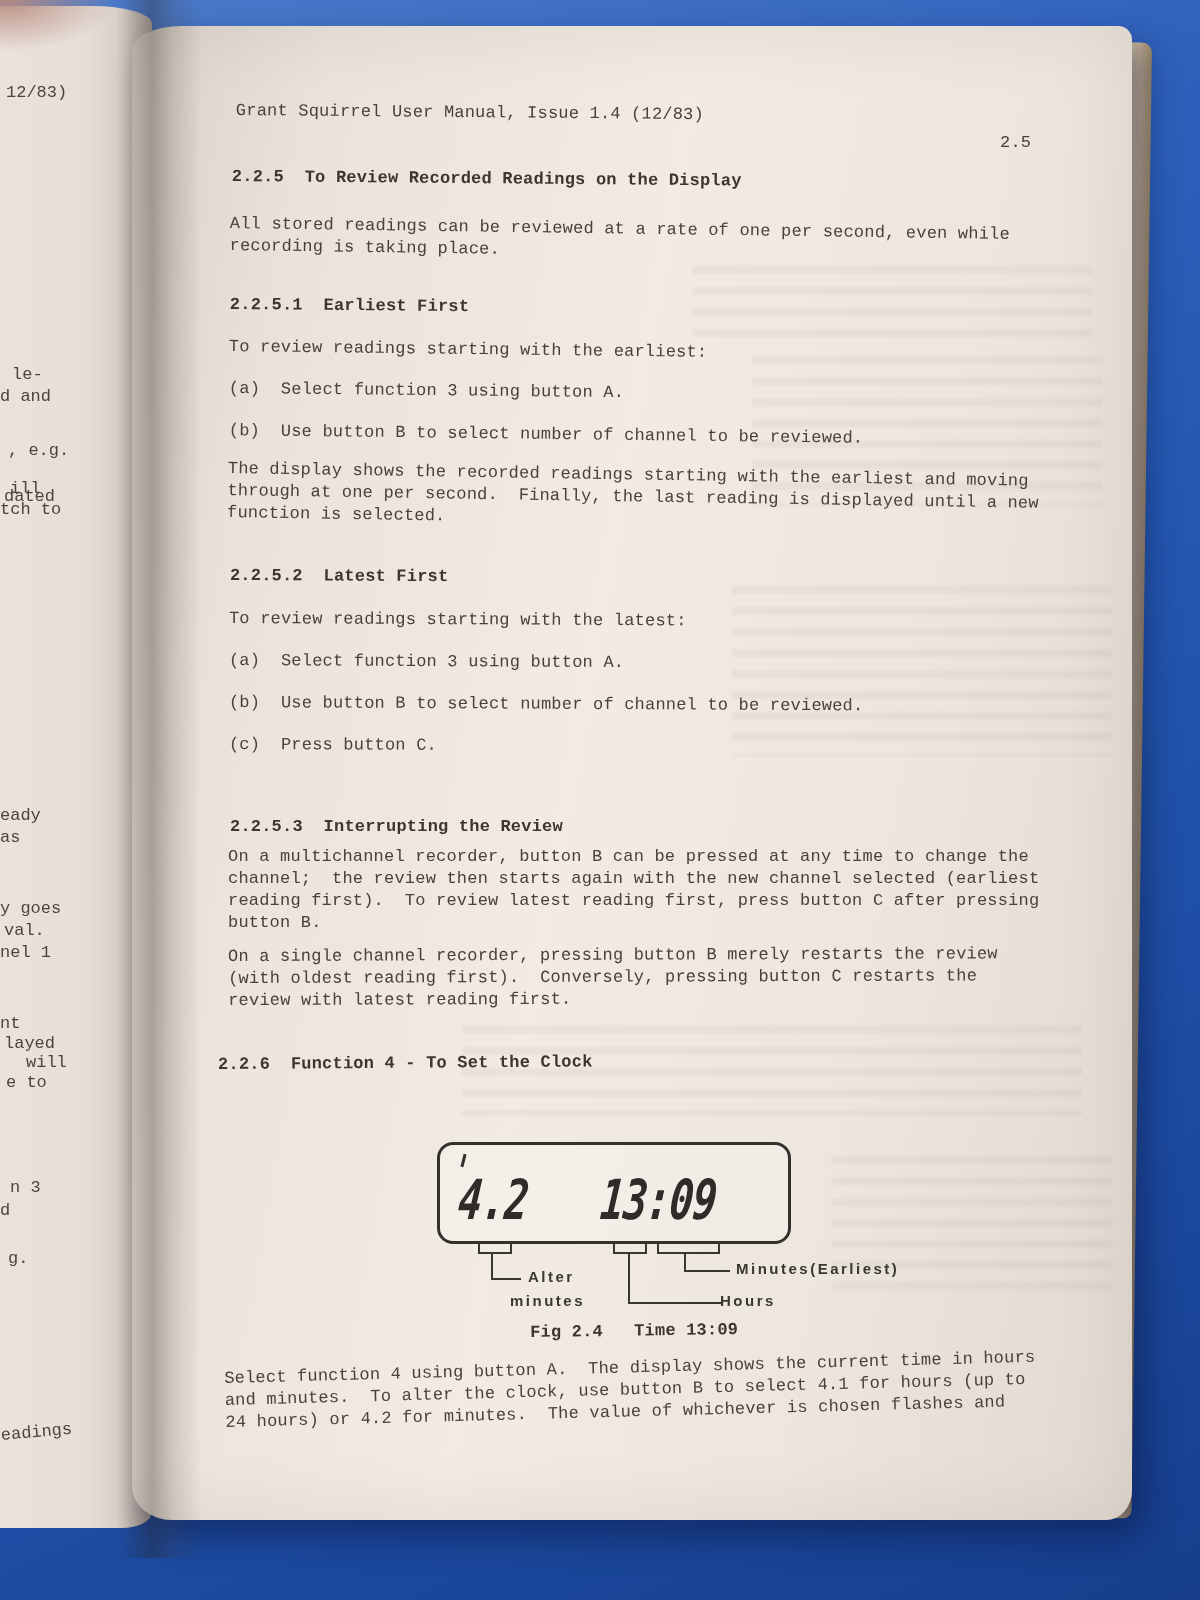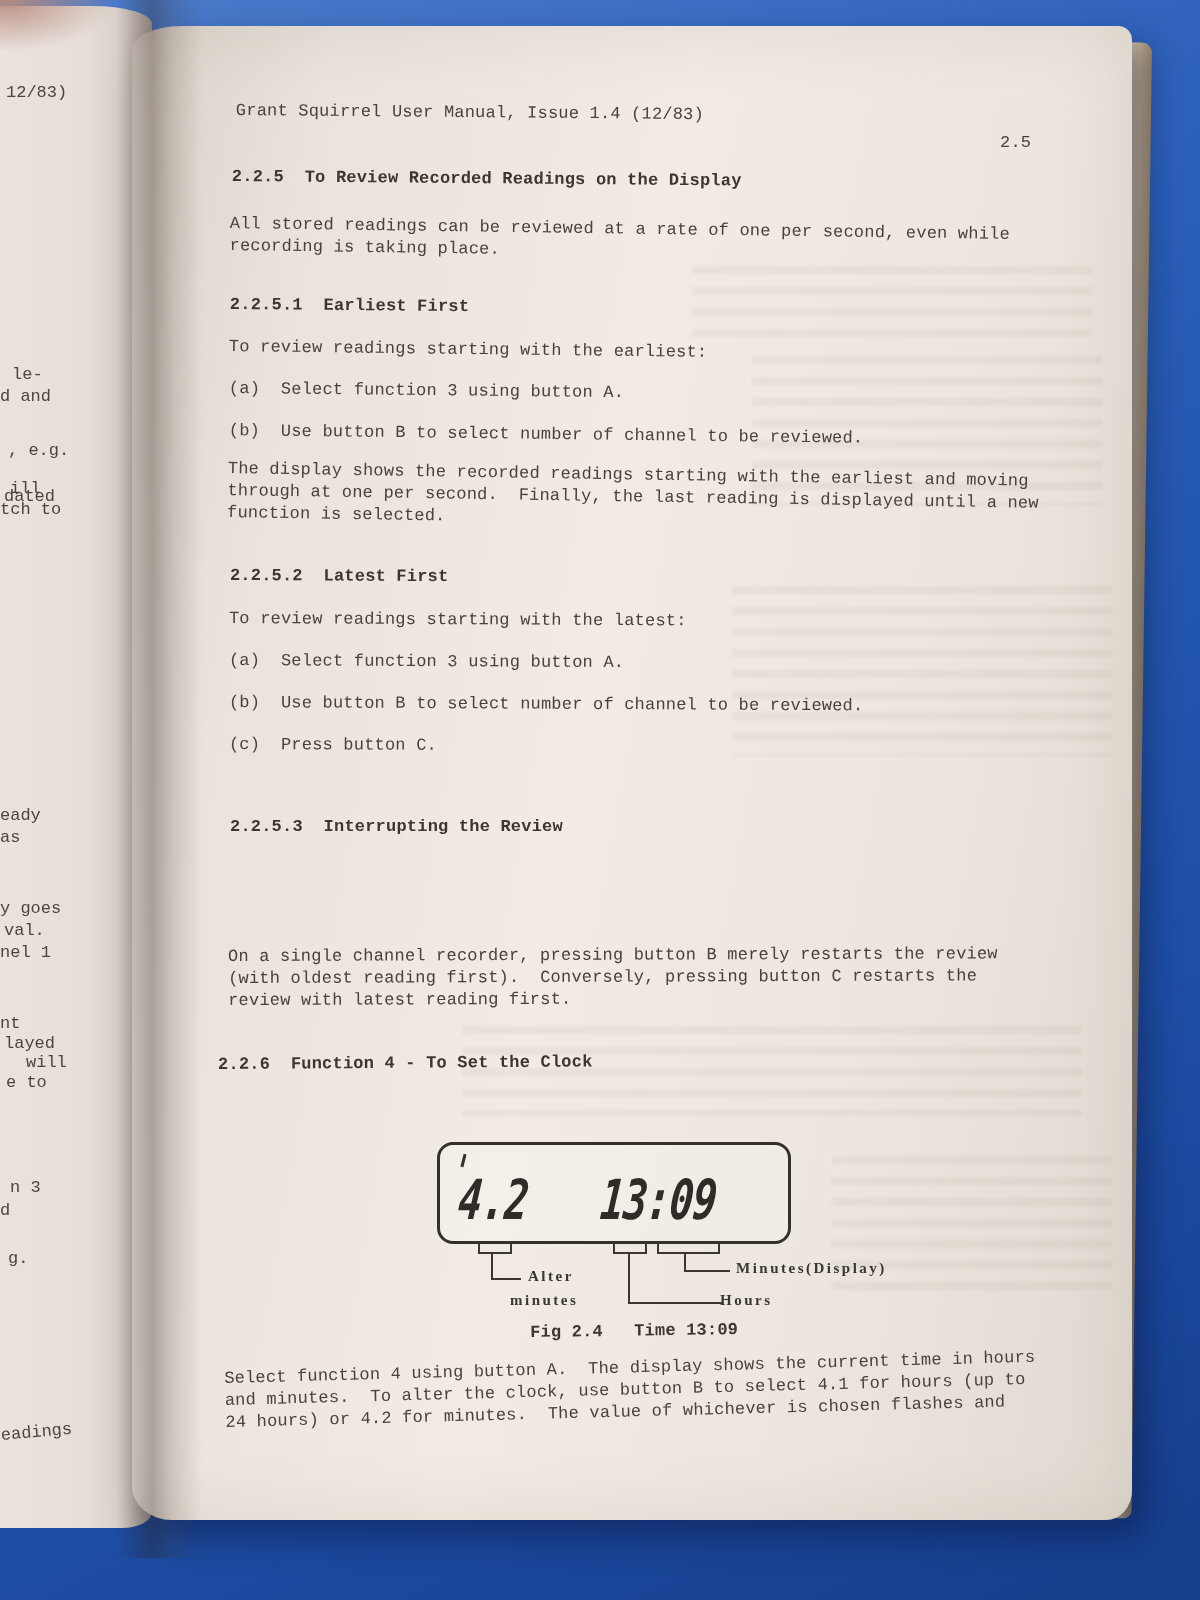--- a/index.html
+++ b/index.html
@@ -47,21 +47,21 @@
   }
   .lcd-val{
     position:absolute;bottom:10px;font-family:"DejaVu Sans Mono",monospace;
     font-weight:bold;font-style:italic;color:#2f2c28;font-size:40px;letter-spacing:-1px;
     transform:skewX(-5deg) scaleY(1.38);transform-origin:left bottom;white-space:pre;
   }
   .flash-tick{position:absolute;left:330px;top:1128px;width:3px;height:13px;background:#34312d;transform:rotate(14deg);}
   .bk{position:absolute;top:1216px;height:10px;border:2px solid #3a3733;border-top:none;}
   .vline,.hline{position:absolute;background:#3a3733;}
   .fig-label{
-    position:absolute;font-family:Liberation Serif, serif;font-weight:bold;
+    position:absolute;font-family:Liberation Sans, sans-serif;font-weight:bold;
     font-size:15px;letter-spacing:2.5px;color:#3a3733;white-space:pre;
   }
   .ghost{
     position:absolute;opacity:0.38;filter:blur(1.6px);pointer-events:none;
     background:repeating-linear-gradient(180deg,rgba(125,113,100,0.20) 0 8px,rgba(125,113,100,0) 8px 21px);
   }
 </style>
 </head>
 <body>
 
@@ -113,20 +113,24 @@
 through at one per second.  Finally, the last reading is displayed until a new
 function is selected.</div>
 
   <div class="t h" style="left:98px;top:539px;transform:rotate(0.3deg)">2.2.5.2  Latest First</div>
   <div class="t" style="left:97px;top:582px;transform:rotate(0.3deg)">To review readings starting with the latest:</div>
   <div class="t" style="left:97px;top:624px;transform:rotate(0.3deg)">(a)  Select function 3 using button A.</div>
   <div class="t" style="left:97px;top:666px;transform:rotate(0.3deg)">(b)  Use button B to select number of channel to be reviewed.</div>
   <div class="t" style="left:97px;top:708px;transform:rotate(0.2deg)">(c)  Press button C.</div>
 
   <div class="t h" style="left:98px;top:790px">2.2.5.3  Interrupting the Review</div>
+  <div class="t" style="left:96px;top:820px">On a multichannel recorder, button B can be pressed at any time to change the
+channel;  the review then starts again with the new channel selected (earliest
+reading first).  To review latest reading first, press button C after pressing
+button B.</div>
   <div class="t" style="left:96px;top:920px;transform:rotate(-0.2deg)">On a single channel recorder, pressing button B merely restarts the review
 (with oldest reading first).  Conversely, pressing button C restarts the
 review with latest reading first.</div>
 
   <div class="t h" style="left:86px;top:1028px;transform:rotate(-0.4deg)">2.2.6  Function 4 - To Set the Clock</div>
 
   <div class="lcd">
     <div class="lcd-val" style="left:16px">4.2</div>
     <div class="lcd-val" style="left:158px">13:09</div>
   </div>
@@ -138,21 +142,21 @@
 
   <div class="vline" style="left:359px;top:1226px;width:2px;height:28px"></div>
   <div class="hline" style="left:359px;top:1252px;width:30px;height:2px"></div>
   <div class="vline" style="left:496px;top:1226px;width:2px;height:52px"></div>
   <div class="hline" style="left:496px;top:1276px;width:95px;height:2px"></div>
   <div class="vline" style="left:552px;top:1226px;width:2px;height:20px"></div>
   <div class="hline" style="left:552px;top:1244px;width:46px;height:2px"></div>
 
   <div class="fig-label" style="left:396px;top:1242px">Alter</div>
   <div class="fig-label" style="left:378px;top:1266px">minutes</div>
-  <div class="fig-label" style="left:604px;top:1234px">Minutes(Display)</div>
+  <div class="fig-label" style="left:604px;top:1234px">Minutes(Earliest)</div>
   <div class="fig-label" style="left:588px;top:1266px">Hours</div>
 
   <div class="t h" style="left:398px;top:1296px;transform:rotate(-0.8deg)">Fig 2.4   Time 13:09</div>
 
   <div class="t" style="left:92px;top:1342px;transform:rotate(-1.5deg)">Select function 4 using button A.  The display shows the current time in hours
 and minutes.  To alter the clock, use button B to select 4.1 for hours (up to
 24 hours) or 4.2 for minutes.  The value of whichever is chosen flashes and</div>
 </div>
 
 <div class="gutter"></div>

